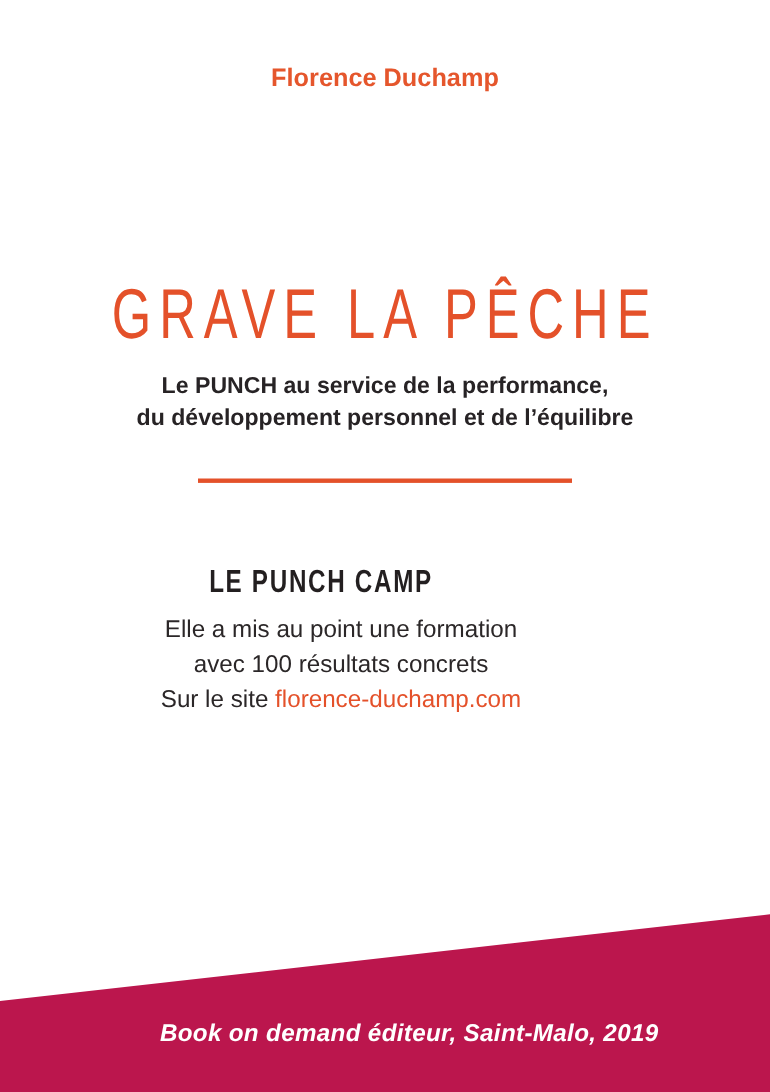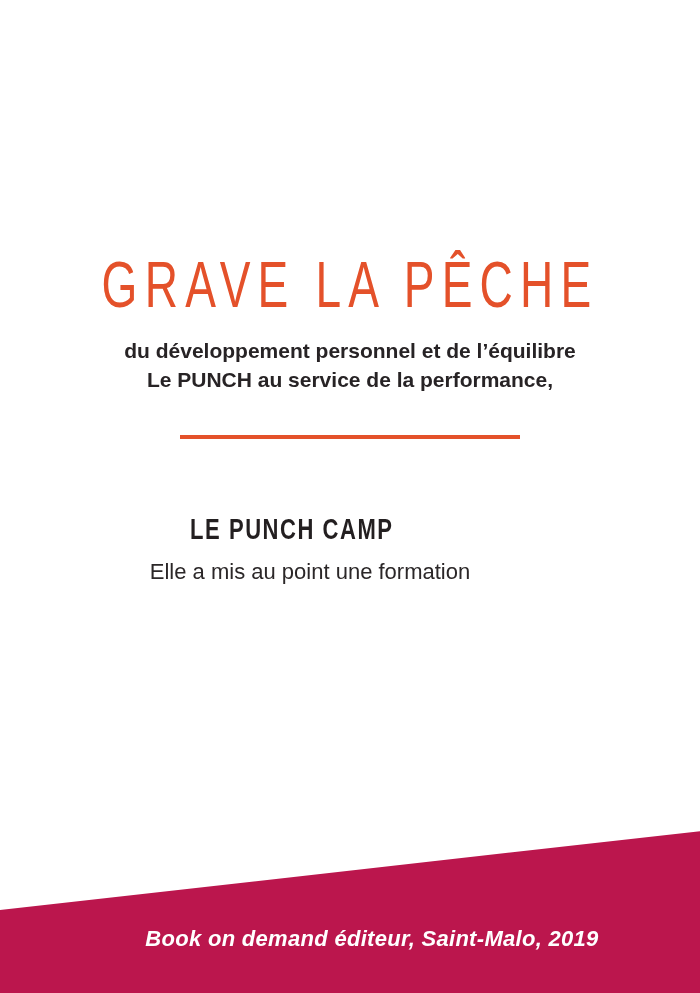--- a/index.html
+++ b/index.html
@@ -82,35 +82,41 @@
     color:var(--white);
     font-size:22px;font-style:italic;font-weight:bold;
     letter-spacing:0.3px;
     padding-left:44px;
   }
 </style>
 </head>
 <body>
 
 <div class="author-block">
+  <div>Florence Duchamp</div>
 </div>
 
 <h1 class="book-title" style="margin:0;">
   <span class="squeeze">GRAVE LA PÊCHE</span>
 </h1>
 
 <div class="subtitle">
+  <div>Le PUNCH au service de la performance,</div>
   <div>du développement personnel et de l’équilibre</div>
-  <div>Le PUNCH au service de la performance,</div>
 </div>
 
 <hr class="divider-rule">
 
 <div class="section-heading">
   <span class="squeeze">LE PUNCH CAMP</span>
 </div>
 
 <div class="body-text">
   <div>Elle a mis au point une formation</div>
+  <div>avec 100 résultats concrets</div>
+  <div>
+    <span>Sur le site</span>
+    <span class="website-link">florence-duchamp.com</span>
+  </div>
 </div>
 
 <div class="publisher-band"></div>
 <div class="publisher-info">Book on demand éditeur, Saint-Malo, 2019</div>
 
 </body></html>

